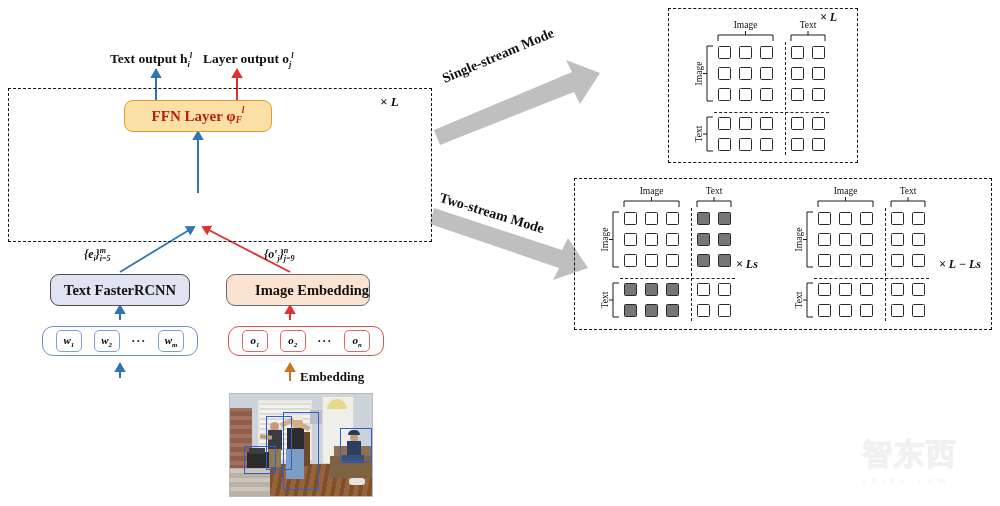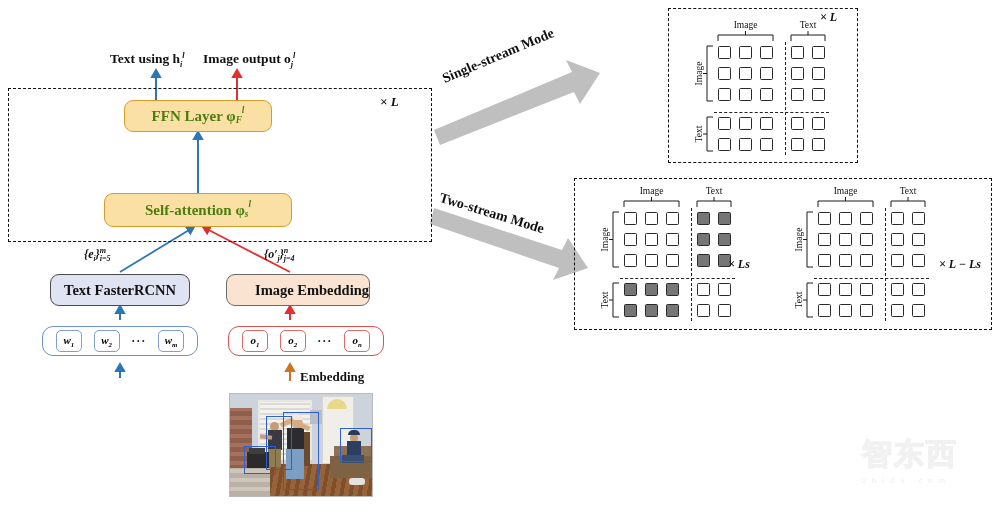--- a/index.html
+++ b/index.html
@@ -10,21 +10,21 @@
   }
   #stage{position:absolute;left:0;top:0;width:1000px;height:506px;}
   .abs{position:absolute;}
 
   
   .mbox{
     position:absolute;display:flex;align-items:center;justify-content:center;
     font-weight:bold;border-radius:9px;box-sizing:border-box;
     white-space:nowrap;line-height:1;
   }
-  .orange-box{background:#fbe0a6;border:1.6px solid #d99b2a;color:#4d7c0f;}
+  .orange-box{background:#fbe0a6;border:1.6px solid #d99b2a;color:#b91c1c;}
   .blue-box{background:#dfe3f2;border:1.6px solid #4b4b4b;color:#121212;}
   .peach-box{background:#fae3d1;border:1.6px solid #6b6b6b;color:#121212;padding-left:28px;}
 
   .tokrow{
     position:absolute;box-sizing:border-box;border-radius:11px;
     display:flex;align-items:center;justify-content:space-around;
   }
   .tokrow.blue{border:1.3px solid #6e93c9;}
   .tokrow.red{border:1.3px solid #d9534f;}
   .tok{
@@ -111,46 +111,42 @@
     <g>
       <polygon points="434,208 562,250 568,238 588,268 553,280 559,268 430,224" fill="#bfbfbf"></polygon>
     </g>
   </svg>
 
   <div class="dashframe" style="left:8px;top:88px;width:424px;height:154px;"></div>
 
   <div class="lbl" style="left:380px;top:94px;font-size:13px;font-style:italic;">× L</div>
 
   <div class="lbl" style="left:110px;top:50px;font-size:13.5px;">
-    <span>Text using h</span><i><sub>i</sub><sup>l</sup></i>
+    <span>Text output h</span><i><sub>i</sub><sup>l</sup></i>
   </div>
   <div class="lbl" style="left:203px;top:50px;font-size:13.5px;">
-    <span>Image output o</span><i><sub>j</sub><sup>l</sup></i>
+    <span>Layer output o</span><i><sub>j</sub><sup>l</sup></i>
   </div>
 
   <div class="mbox orange-box" style="left:124px;top:100px;width:148px;height:32px;font-size:15px;">
     <span>FFN Layer φ</span>
       <i><sub>F</sub><sup>l</sup></i>
   </div>
 
-  <div class="mbox orange-box" style="left:104px;top:193px;width:188px;height:34px;font-size:15px;">
-    <span>Self-attention φ</span>
-      <i><sub>s</sub><sup>l</sup></i>
-  </div>
 
   <div class="lbl lbl-it" style="left:84px;top:247px;font-size:12px;">
     <span>{e</span><sub>i</sub><span>}</span><span style="display:inline-block;vertical-align:middle;line-height:1;font-size:8px;">
       <span style="display:block">m</span>
       <span style="display:block">i=5</span>
     </span>
   </div>
   <div class="lbl lbl-it" style="left:264px;top:247px;font-size:12px;">
     <span>{o′</span><sub>j</sub><span>}</span><span style="display:inline-block;vertical-align:middle;line-height:1;font-size:8px;">
       <span style="display:block">n</span>
-      <span style="display:block">j=4</span>
+      <span style="display:block">j=9</span>
     </span>
   </div>
 
   <div class="mbox blue-box" style="left:50px;top:274px;width:140px;height:32px;font-size:14.5px;">Text FasterRCNN</div>
   <div class="mbox peach-box" style="left:226px;top:274px;width:144px;height:32px;font-size:14.5px;">Image Embedding</div>
 
   <div class="tokrow blue" style="left:42px;top:326px;width:156px;height:30px;padding:0 7px;">
     <span class="tok blue">
         <i><span>w</span><sub>1</sub></i>
       </span>
@@ -305,21 +301,21 @@
       <svg width="200" height="152" style="position:absolute;left:0;top:0;pointer-events:none;">
         <path d="M38,29 L38,23 L65.5,23 M65.5,19 L65.5,23 L93,23 L93,29" fill="none" stroke="#1a1a1a" stroke-width="1"></path>
         <text x="65.5" y="16" text-anchor="middle" font-family="&quot;Liberation Serif&quot;, serif" font-size="9.5" fill="#111">Image</text>
         <path d="M111,29 L111,23 L128,23 M128,19 L128,23 L145,23 L145,29" fill="none" stroke="#1a1a1a" stroke-width="1"></path>
         <text x="128" y="16" text-anchor="middle" font-family="&quot;Liberation Serif&quot;, serif" font-size="9.5" fill="#111">Text</text>
         <path d="M33,34 L27,34 L27,61.5 M23,61.5 L27,61.5 L27,89 L33,89" fill="none" stroke="#1a1a1a" stroke-width="1"></path>
         <text x="20" y="61.5" text-anchor="middle" dominant-baseline="middle" font-family="&quot;Liberation Serif&quot;, serif" font-size="9.5" fill="#111" transform="rotate(-90 20 61.5)">Image</text>
         <path d="M33,105 L27,105 L27,122 M23,122 L27,122 L27,139 L33,139" fill="none" stroke="#1a1a1a" stroke-width="1"></path>
         <text x="20" y="122" text-anchor="middle" dominant-baseline="middle" font-family="&quot;Liberation Serif&quot;, serif" font-size="9.5" fill="#111" transform="rotate(-90 20 122)">Text</text>
       </svg>
-      <div class="lbl" style="left: 142px; top: 78.5px; font-size: 12px; font-style: italic;">× Ls</div>
+      <div class="lbl" style="left: 150px; top: 78.5px; font-size: 12px; font-style: italic;">× Ls</div>
     </div>
   <div class="cellgrid" id="ts-grid-1" style="left:780px;top:178px;width:210px;height:152px;">
       <div class="cell" style="left: 38px; top: 34px;"></div>
       <div class="cell" style="left: 59px; top: 34px;"></div>
       <div class="cell" style="left: 80px; top: 34px;"></div>
       <div class="cell" style="left: 111px; top: 34px;"></div>
       <div class="cell" style="left: 132px; top: 34px;"></div>
       <div class="cell" style="left: 38px; top: 55px;"></div>
       <div class="cell" style="left: 59px; top: 55px;"></div>
       <div class="cell" style="left: 80px; top: 55px;"></div>

